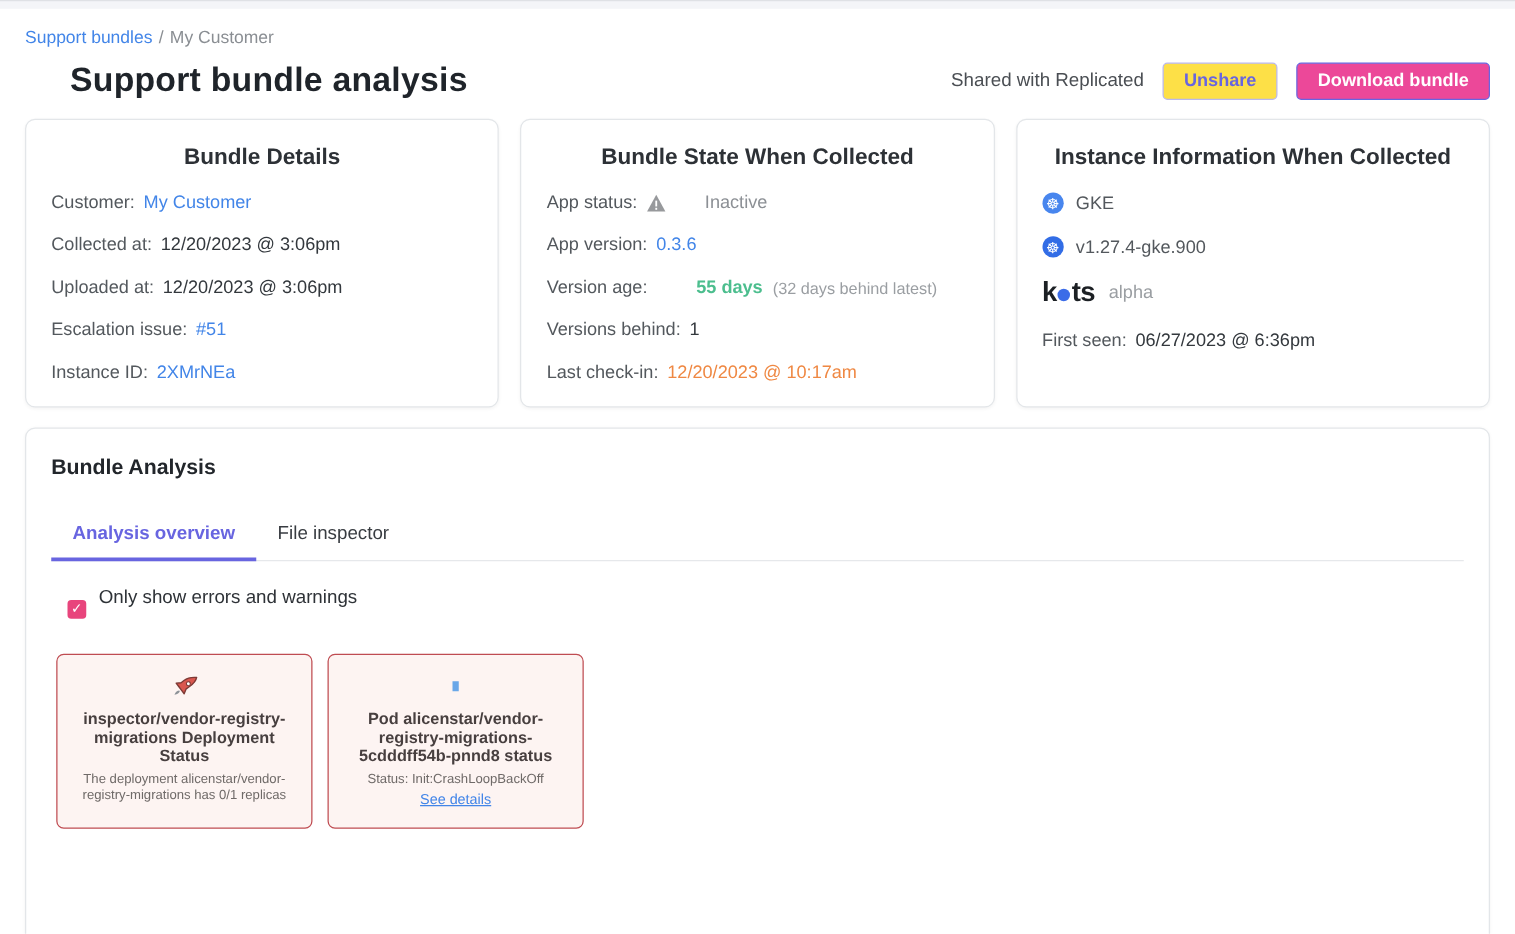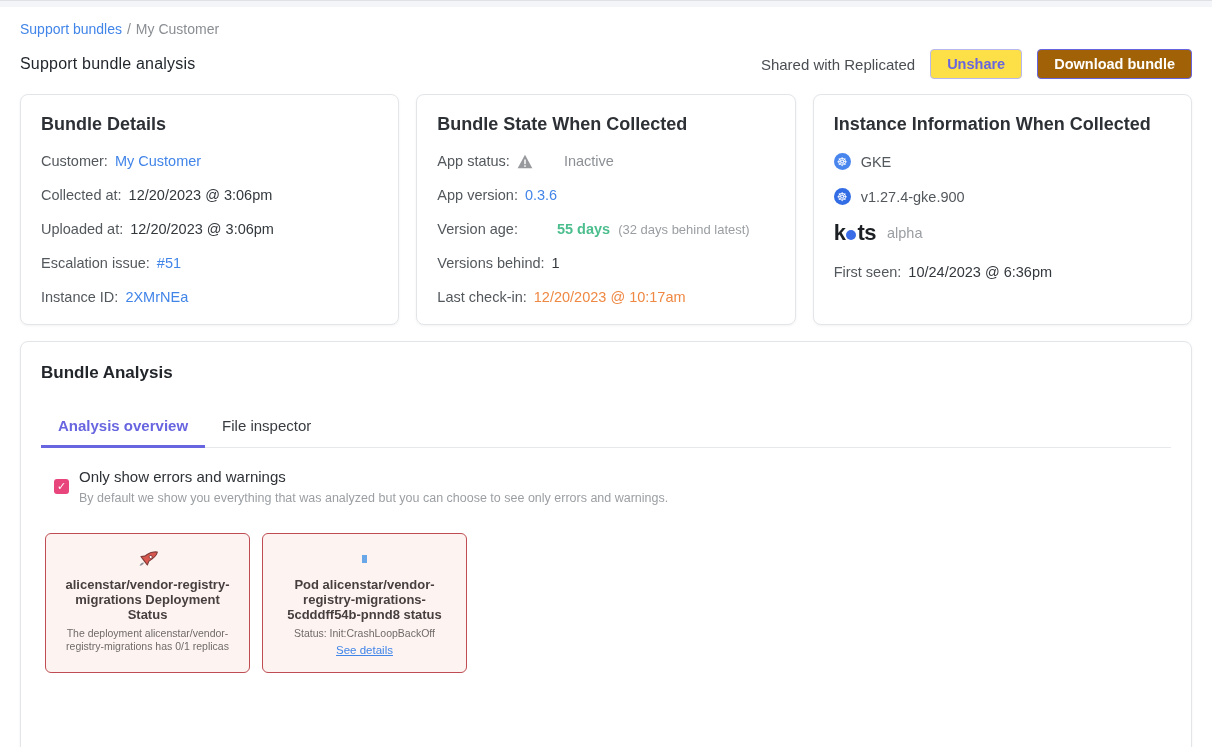--- a/index.html
+++ b/index.html
@@ -8,30 +8,30 @@
   .top-strip { height:7px; background:#f4f5f8; border-top:1px solid #dfe1e5; }
   .page { padding:0 20px; }
 
   
   .breadcrumb { margin-top:14px; font-size:14px; color:#8a8e93; }
   .breadcrumb a { color:#4285e8; text-decoration:none; cursor:pointer; }
   .crumb-sep { margin:0 5px; color:#8a8e93; }
 
   
   .header-row { display:flex; justify-content:space-between; align-items:center; margin-top:12px; }
-  .page-title { font-size:16px; font-weight:400; color:#1f242a; letter-spacing:.2px; }
+  .page-title { font-size:27px; font-weight:700; color:#1f242a; letter-spacing:.2px;margin-left:36px; }
   .header-actions { display:flex; align-items:center; gap:15px; }
   .shared-text { font-size:15px; color:#4a4e53; }
   .btn { font-size:14.5px; font-weight:700; border-radius:4px; padding:6px 16px; cursor:pointer;
          font-family:"Liberation Sans", sans-serif; }
   .btn-outline { color:#6865e0; background:#fde047; border:1px solid #b9b8ee; }
-  .btn-primary { color:#ffffff; background:#a16207; border:1px solid #6865e0; }
-
-  
-  .cards-row { display:flex; gap:17px; margin-top:15px; align-items:stretch; }
+  .btn-primary { color:#ffffff; background:#ec4899; border:1px solid #6865e0; }
+
+  
+  .cards-row { display:flex; gap:17px; margin-top:15px; align-items:stretch;text-align:center; }
   .card { flex:1; background:#fff; border:1px solid #e3e6e9; border-radius:8px;
           box-shadow:0 1px 3px rgba(0,0,0,.05); padding:19px 20px; }
   .card-title { font-size:18px; font-weight:700; color:#2d3136; }
   .info-row { margin-top:18px; font-size:14.5px; color:#53585d; display:flex; align-items:center; }
   .info-label { margin-right:7px; }
   .val-bold { font-weight:400; color:#33383d; }
   .val-link { color:#4285e8; font-weight:500; text-decoration:none; cursor:pointer; }
   .val-muted { color:#8c9095;margin-left:24px; }
   .val-green { color:#4cbe8e; font-weight:600;margin-left:32px; }
   .val-orange { color:#ef8843; font-weight:400; }
@@ -157,54 +157,53 @@
       <div class="kots-row">
         <span class="kots-logo">
             <span>k</span>
             <span class="kots-dot"></span>
             <span>ts</span>
           </span>
         <span class="kots-channel">alpha</span>
       </div>
       <div class="info-row">
         <span class="info-label">First seen:</span>
-        <span class="val-bold">10/24/2023 @ 6:36pm</span>
+        <span class="val-bold">06/27/2023 @ 6:36pm</span>
       </div>
     </div>
   </div>
 
   <div class="analysis-panel">
     <div class="analysis-title">Bundle Analysis</div>
 
     <div class="tabs">
       <div class="tab active">Analysis overview</div>
       <div class="tab">File inspector</div>
     </div>
 
     <div class="filter-row">
       <span class="checkbox">✓</span>
       <div>
         <div class="filter-label">Only show errors and warnings</div>
-        <div class="filter-desc">By default we show you everything that was analyzed but you can choose to see only errors and warnings.</div>
       </div>
     </div>
 
     <div class="issues-row">
 
       <div class="issue-card">
         <div class="issue-icon-wrap">
           <svg width="22" height="22" viewBox="0 0 24 24">
             <g transform="rotate(8 12 12)">
               <path d="M21 3c-4.6.2-8.1 1.7-10.6 4.2L8.2 9.4l-4.2 1 2.8 2.8 2.6 2.6 2.8 2.8 1-4.2 2.2-2.2C18 9.7 20.8 7.6 21 3z" fill="#d9574f" stroke="#7d3a36" stroke-width="1.2" stroke-linejoin="round"></path>
               <circle cx="14.6" cy="9.4" r="1.7" fill="#fff" stroke="#7d3a36" stroke-width=".9"></circle>
               <path d="M7.6 16.4c-1.7.3-3 1.6-3.7 4.2 2.6-.7 3.9-2 4.2-3.7z" fill="#8d9298"></path>
             </g>
           </svg>
         </div>
-        <div class="issue-title">alicenstar/vendor-registry-migrations Deployment Status</div>
+        <div class="issue-title">inspector/vendor-registry-migrations Deployment Status</div>
         <div class="issue-detail">The deployment alicenstar/vendor-registry-migrations has 0/1 replicas</div>
       </div>
 
       <div class="issue-card">
         <div class="issue-icon-wrap">
           <span class="broken-icon"></span>
         </div>
         <div class="issue-title">Pod alicenstar/vendor-registry-migrations-5cdddff54b-pnnd8 status</div>
         <div class="issue-detail">Status: Init:CrashLoopBackOff</div>
         <a class="issue-link">See details</a>

